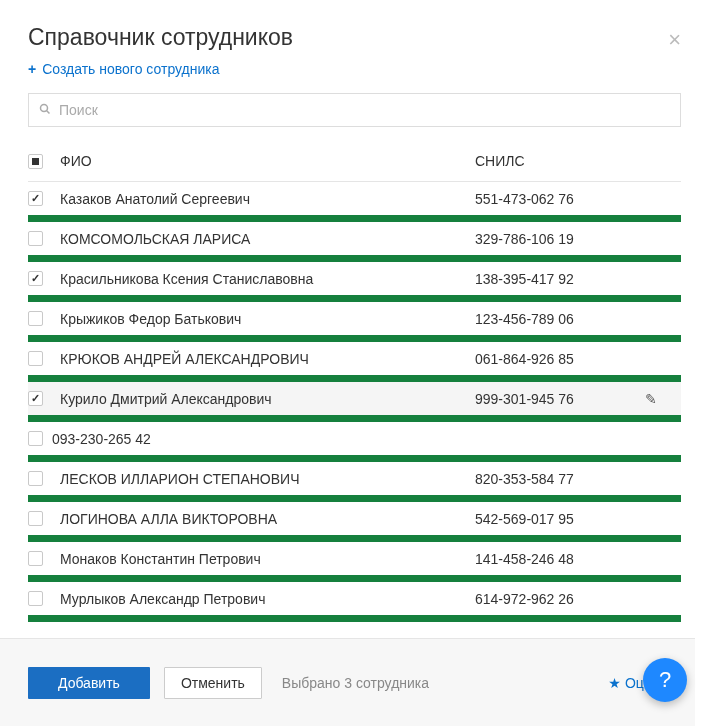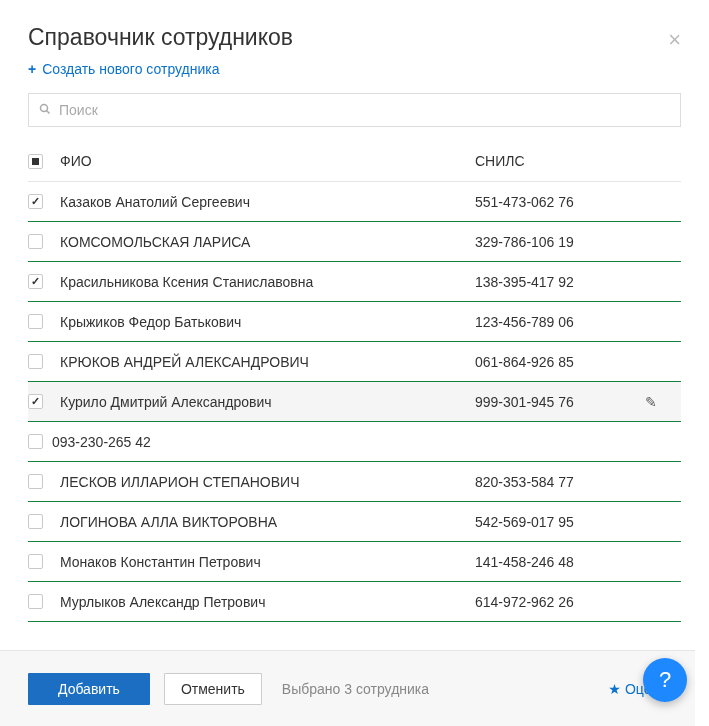--- a/index.html
+++ b/index.html
@@ -122,40 +122,40 @@
     .col-snils {
       width: 170px;
     }
     .col-edit {
       width: 36px;
     }
     .row {
       display: flex;
       align-items: center;
       height: 40px;
-      border-bottom: 1px solid #15803d;
+      border-bottom: 7px solid #15803d;
     }
     .row.hovered {
       background: #f5f5f5;
     }
     .row .col-name { color: #333; }
     .row .col-snils { color: #333; }
     .row.hovered .edit-icon { visibility: visible; }
     .edit-icon {
       visibility: hidden;
       color: #555;
       cursor: pointer;
     }
     .list { padding-bottom: 90px; }
     .footer {
       position: absolute;
       left: 0;
       right: 14px;
       bottom: 0;
-      height: 76px;
+      height: 88px;
       background: #f7f7f7;
       border-top: 1px solid #e5e5e5;
       display: flex;
       align-items: center;
       padding: 0 28px;
       gap: 14px;
     }
     .btn-primary {
       background: #1b6ec2;
       color: #fff;

